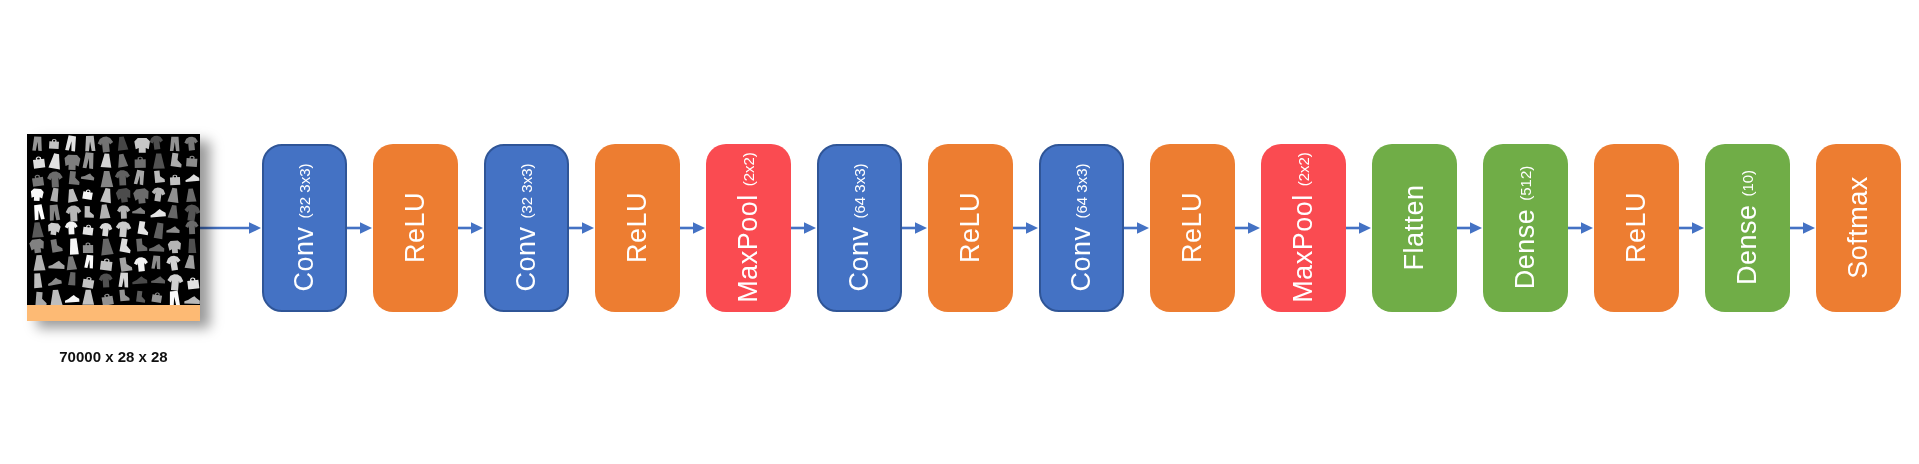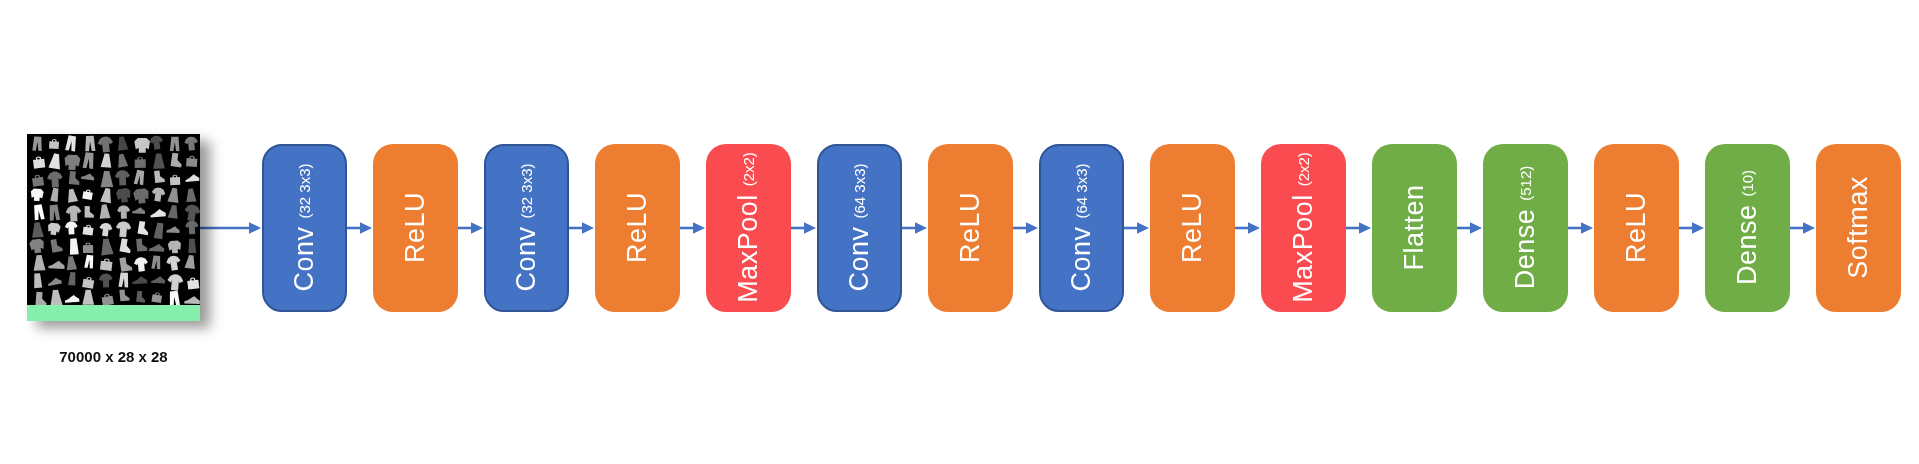--- a/index.html
+++ b/index.html
@@ -7,21 +7,21 @@
     position:relative;width:1919px;height:464px;background:#fff;overflow:hidden;
     font-family:"Liberation Sans",sans-serif;
   }
   .pipeline{
     position:absolute;left:27px;top:142px;height:171px;
     display:flex;align-items:center;
   }
   .input-figure{
     position:relative;flex:none;width:173px;height:187px;
     box-shadow:10px 7px 12px rgba(0,0,0,0.40);
-    background:#86efac;
+    background:#fdba74;
   }
   .input-figure svg{display:block;}
   .input-label{
     position:absolute;top:calc(100% + 27px);left:50%;transform:translateX(-50%);
     white-space:nowrap;font-size:15px;font-weight:700;color:#111;
   }
   .layers{display:flex;align-items:center;height:171px;}
   .block{
     box-sizing:border-box;flex:none;width:85px;height:168px;border-radius:20px;
     display:flex;align-items:center;justify-content:center;

